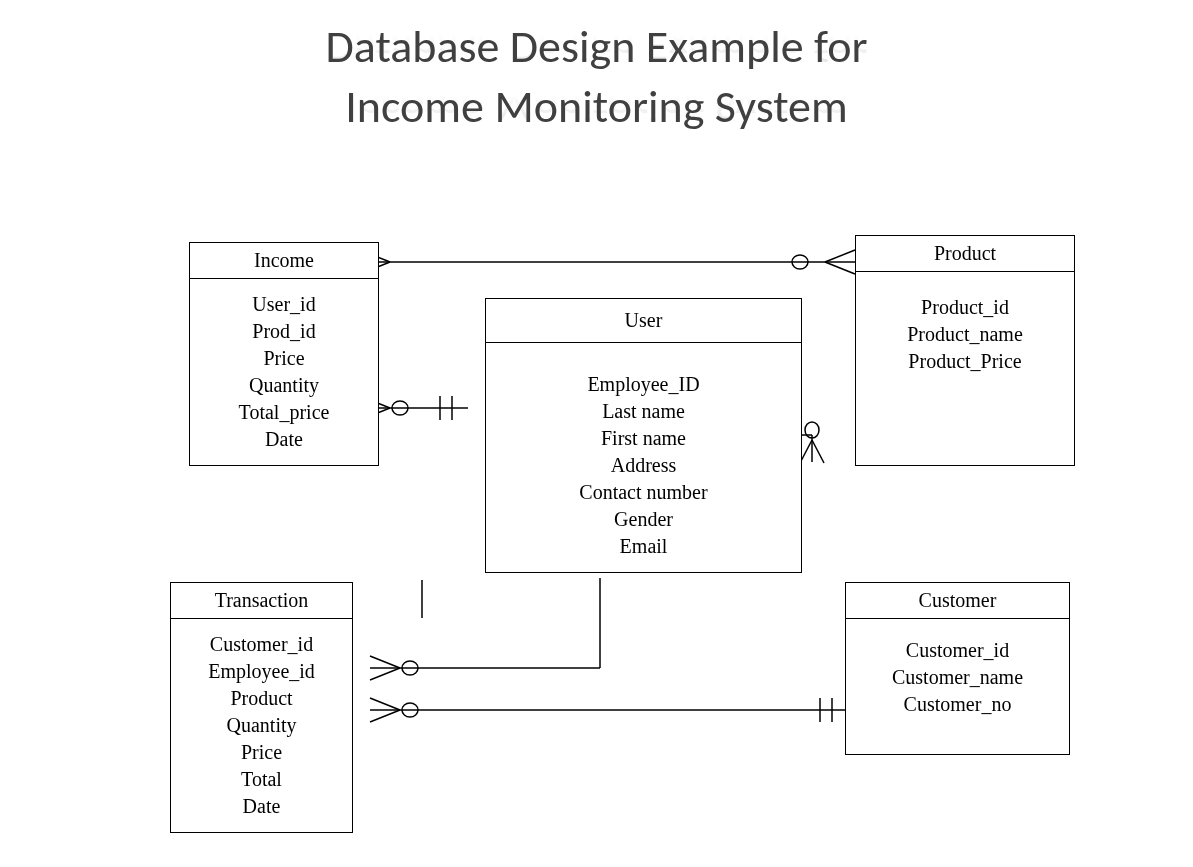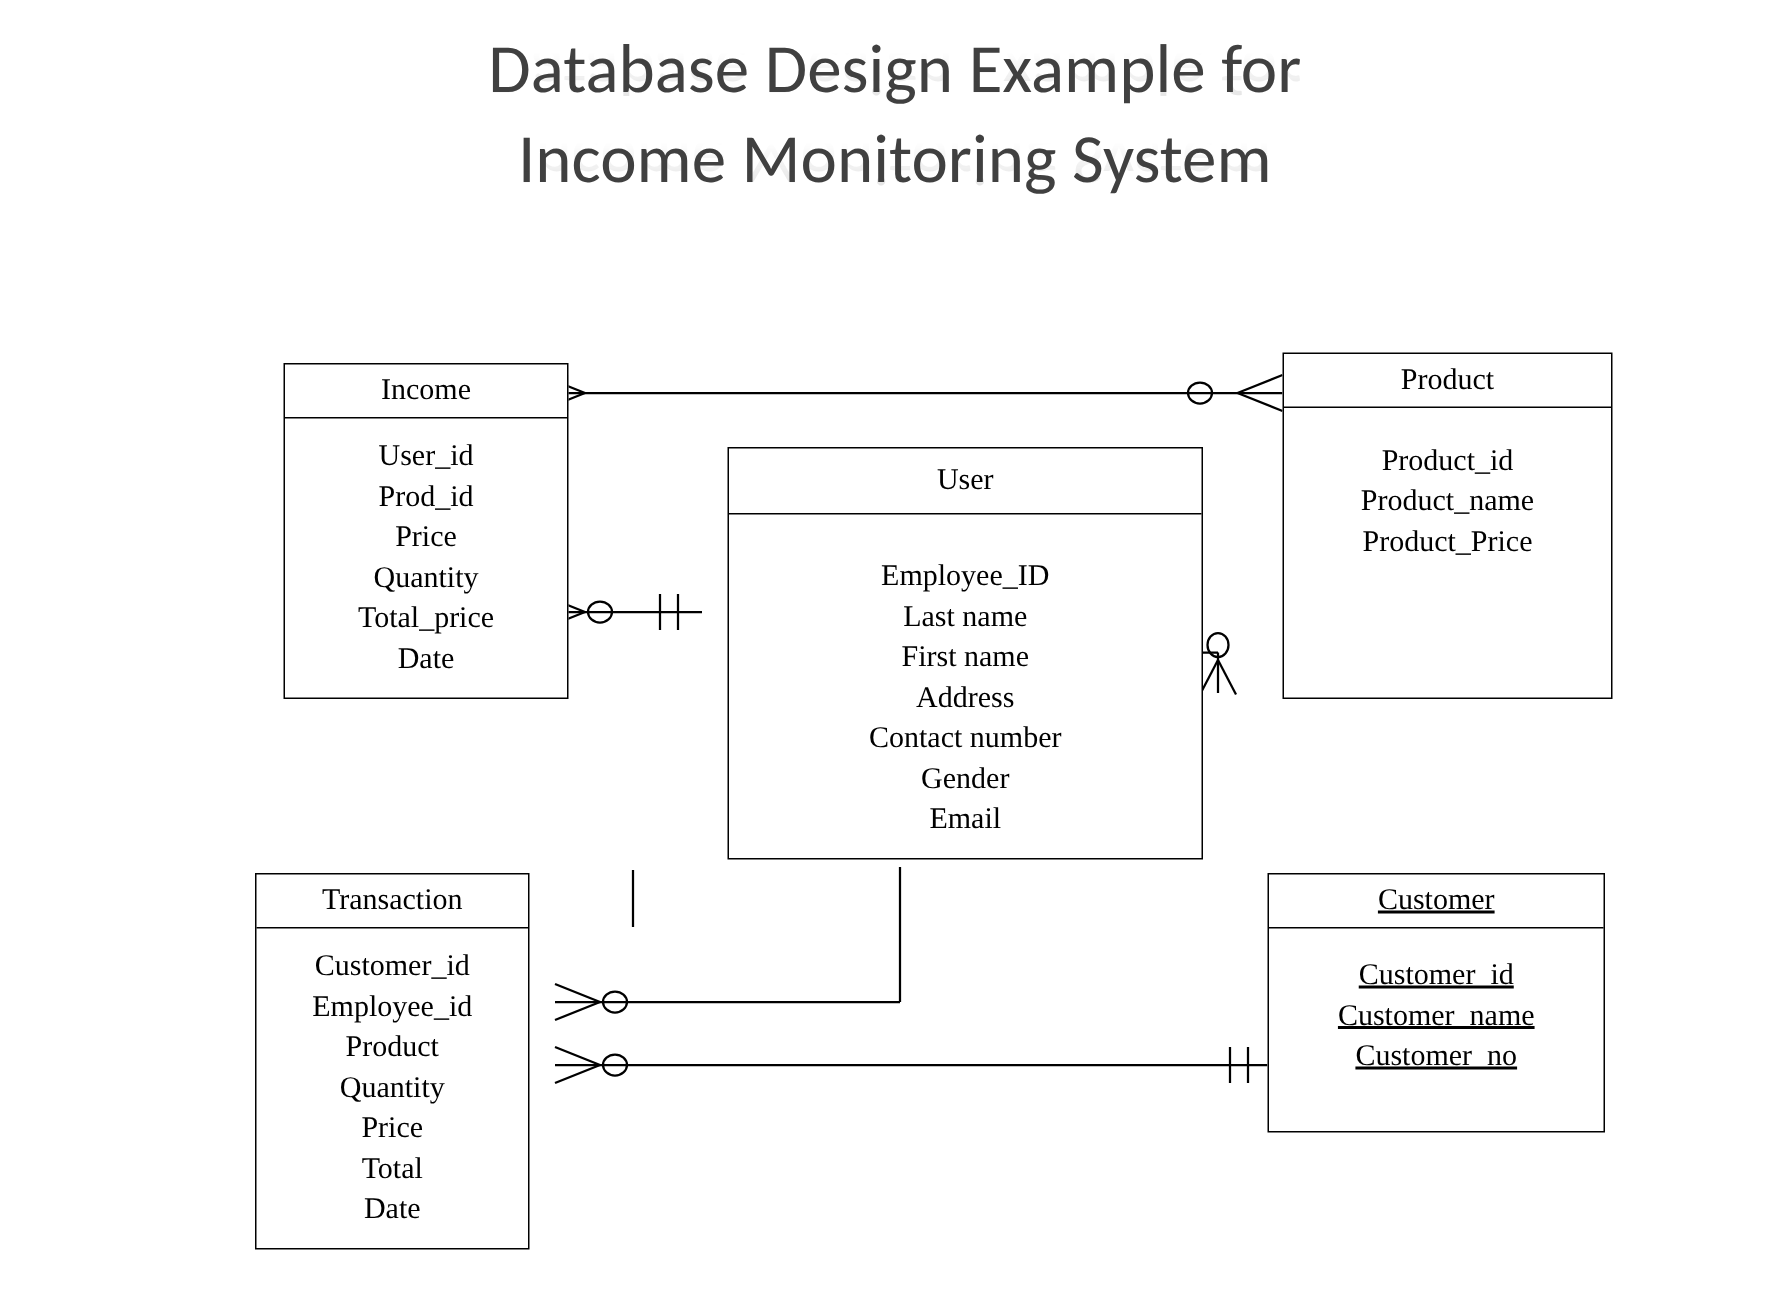--- a/index.html
+++ b/index.html
@@ -164,21 +164,21 @@
       <div>Customer_id</div>
       <div>Employee_id</div>
       <div>Product</div>
       <div>Quantity</div>
       <div>Price</div>
       <div>Total</div>
       <div>Date</div>
     </div>
   </div>
 
-  <div class="entity" style="left:845px; top:582px; width:225px;text-decoration:underline;">
+  <div class="entity" style="left:845px; top:582px; width:225px;">
     <div class="ename">Customer</div>
     <div class="attrs" style="padding:18px 10px 36px;">
       <div>Customer_id</div>
       <div>Customer_name</div>
       <div>Customer_no</div>
     </div>
   </div>
 
 </div>
 

